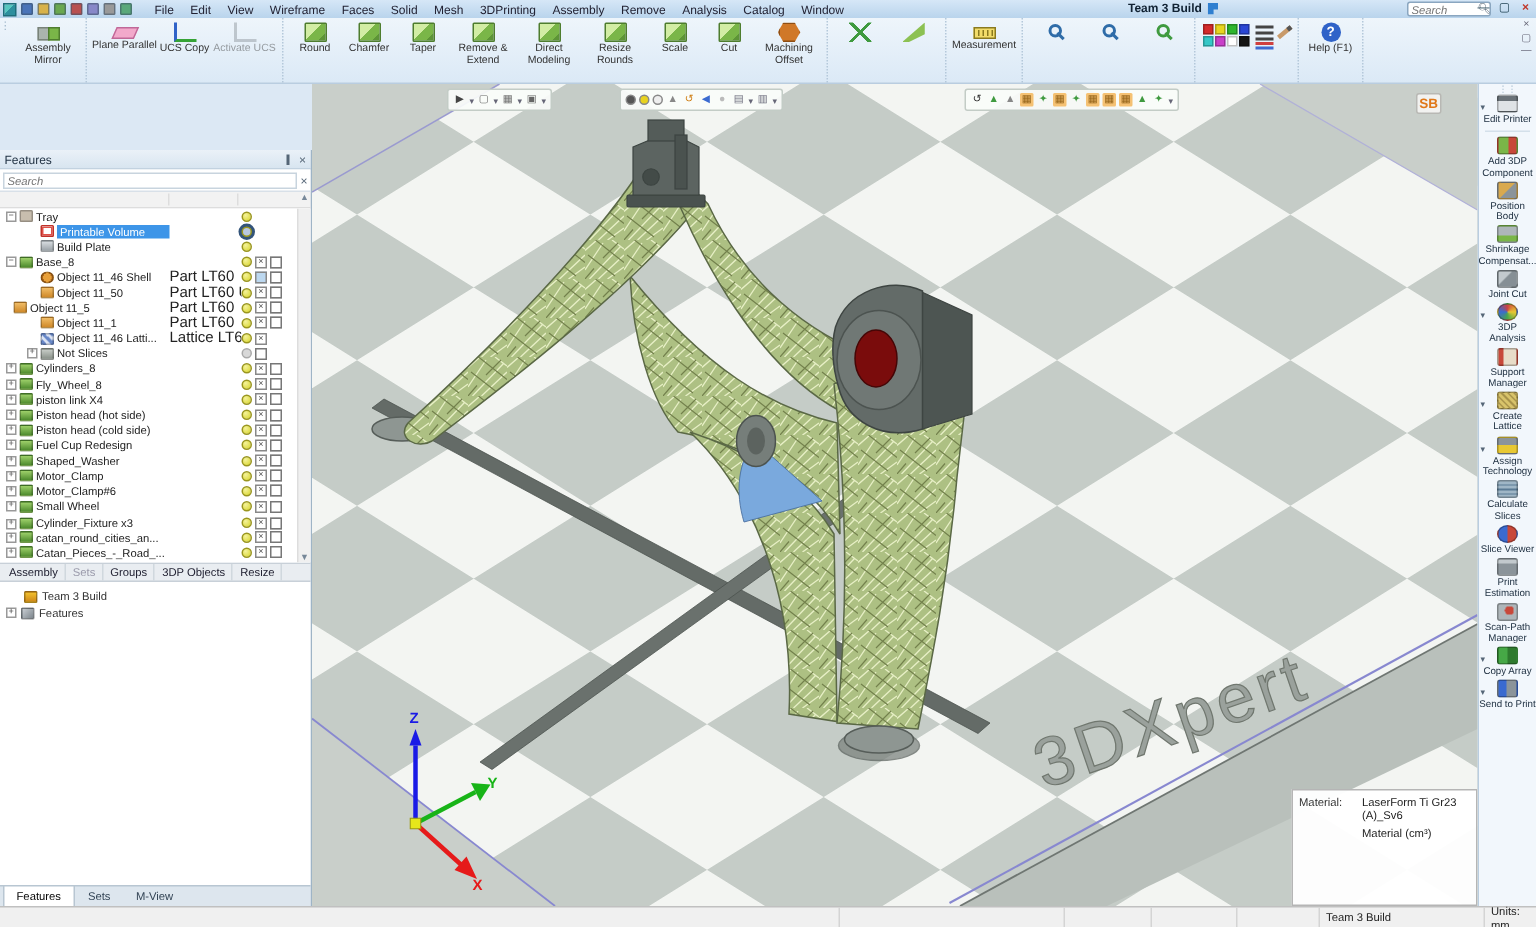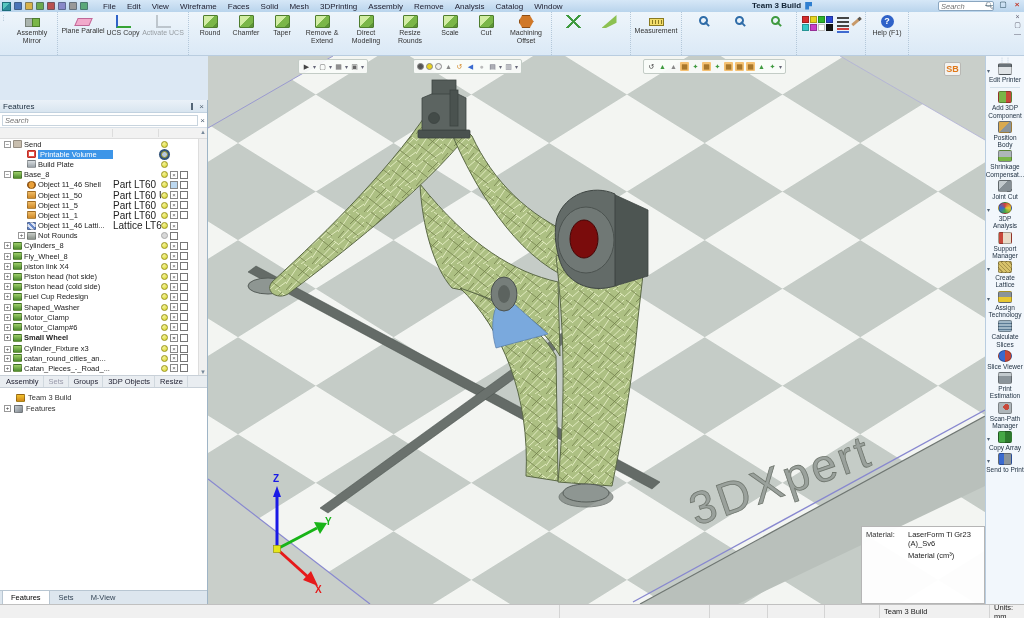--- a/index.html
+++ b/index.html
@@ -339,21 +339,21 @@
       <div class="tree-head">
         <span class="up">▲</span>
       </div>
       <div class="tree" id="tree">
         <div class="tree-scroll">
             <span class="dn">▼</span>
           </div>
       <div class="trow" style="padding-left: 4px;">
             <span class="exp">−</span>
             <span class="ti ti-tray"></span>
-            <span class="nm">Send</span>
+            <span class="nm">Tray</span>
             <span class="typ"></span>
             <span class="slots">
               <span class="bulb"></span>
             </span>
           </div>
           <div class="trow sel" style="padding-left: 18px;">
             <span class="noexp"></span>
             <span class="ti ti-printable-volume"></span>
             <span class="nm">Printable Volume</span>
             <span class="typ"></span>
@@ -396,21 +396,21 @@
             <span class="noexp"></span>
             <span class="ti ti-part"></span>
             <span class="nm">Object 11_50</span>
             <span class="typ">Part LT60 Upfac...</span>
             <span class="slots">
               <span class="bulb"></span>
               <span class="sq-ic">×</span>
               <span class="sq-ic copy"></span>
             </span>
           </div>
-          <div class="trow" style="padding-left: 18px; justify-content: flex-end;">
+          <div class="trow" style=" justify-content: flex-end;">
             <span class="noexp"></span>
             <span class="ti ti-part"></span>
             <span class="nm">Object 11_5</span>
             <span class="typ">Part LT60</span>
             <span class="slots">
               <span class="bulb"></span>
               <span class="sq-ic">×</span>
               <span class="sq-ic copy"></span>
             </span>
           </div>
@@ -431,21 +431,21 @@
             <span class="nm">Object 11_46 Latti...</span>
             <span class="typ">Lattice LT60</span>
             <span class="slots">
               <span class="bulb"></span>
               <span class="sq-ic">×</span>
             </span>
           </div>
           <div class="trow" style="padding-left: 18px;">
             <span class="exp">+</span>
             <span class="ti ti-not-printed"></span>
-            <span class="nm">Not Rounds</span>
+            <span class="nm">Not Slices</span>
             <span class="typ"></span>
             <span class="slots">
               <span class="bulb off"></span>
               <span class="sq-ic copy"></span>
             </span>
           </div>
           <div class="trow" style="padding-left: 4px;">
             <span class="exp">+</span>
             <span class="ti ti-component"></span>
             <span class="nm">Cylinders_8</span>
@@ -537,21 +537,21 @@
             <span class="exp">+</span>
             <span class="ti ti-component"></span>
             <span class="nm">Motor_Clamp#6</span>
             <span class="typ"></span>
             <span class="slots">
               <span class="bulb"></span>
               <span class="sq-ic">×</span>
               <span class="sq-ic copy"></span>
             </span>
           </div>
-          <div class="trow" style="padding-left: 4px; font-weight: bold;">
+          <div class="trow" style="padding-left: 4px;">
             <span class="exp">+</span>
             <span class="ti ti-component"></span>
             <span class="nm">Small Wheel</span>
             <span class="typ"></span>
             <span class="slots">
               <span class="bulb"></span>
               <span class="sq-ic">×</span>
               <span class="sq-ic copy"></span>
             </span>
           </div>

